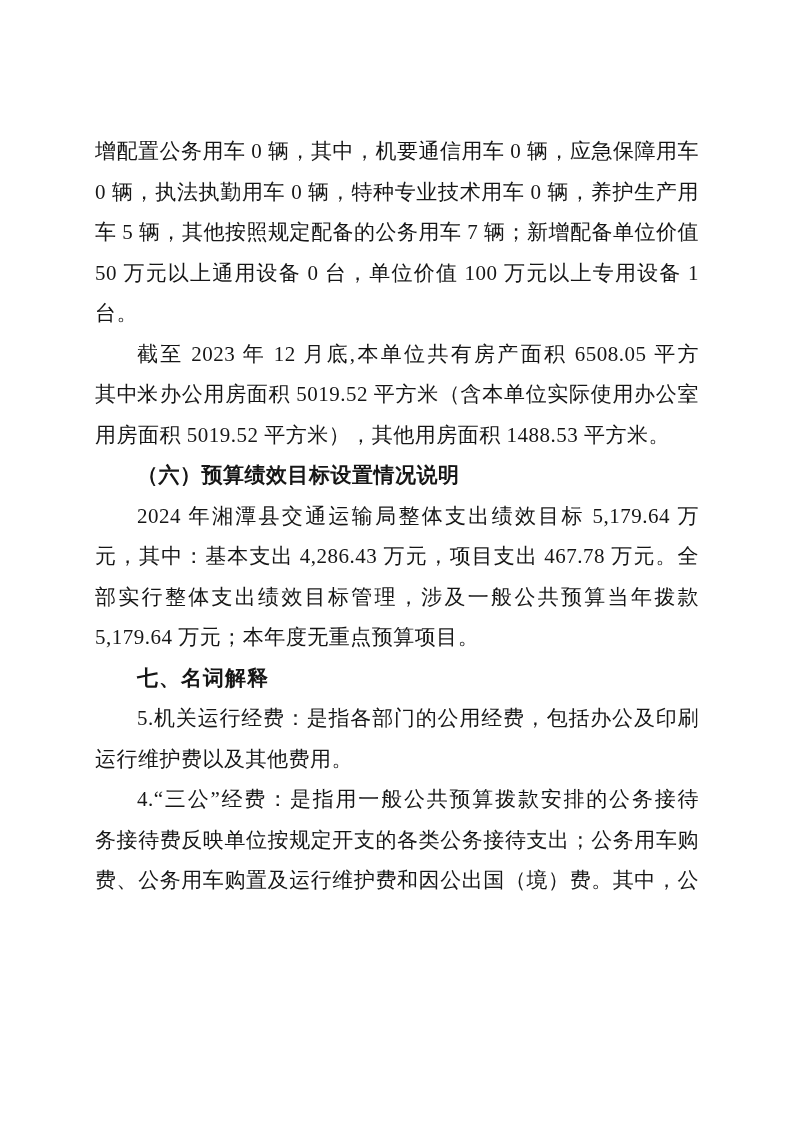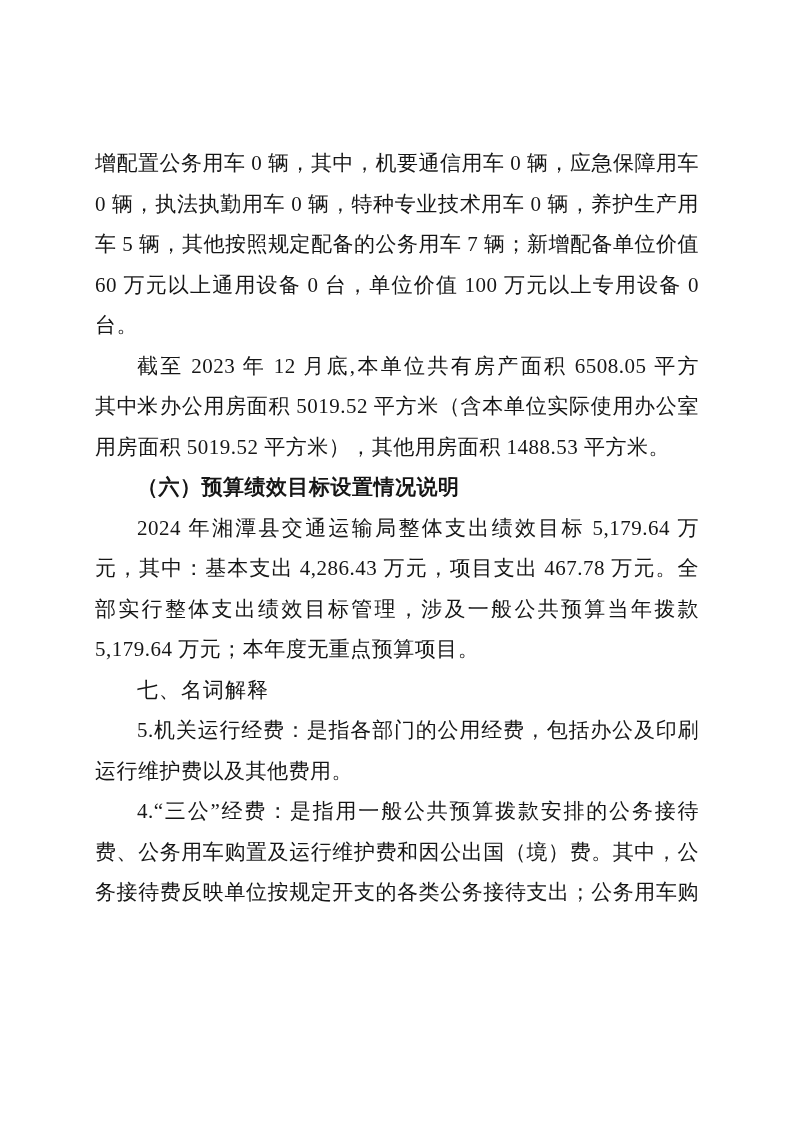--- a/index.html
+++ b/index.html
@@ -17,21 +17,21 @@
     width: 793px;
     height: 1122px;
     background: var(--page-bg);
     overflow: hidden;
     font-family: "Liberation Serif", "DejaVu Serif", serif;
     color: var(--text-color);
   }
   .content {
     position: absolute;
     left: 95px;
-    top: 143px;
+    top: 131px;
     width: 604px;
   }
   .line {
     font-size: 21px;
     line-height: 40.5px;
     height: 40.5px;
     letter-spacing: 0.5px;
   }
   
   .line.justify {
@@ -43,43 +43,43 @@
     text-align: left;
   }
   .line.indent {
     padding-left: 42px; 
   }
   .line.kaiti-bold {
     font-weight: bold;
     font-family: Liberation Sans, sans-serif;
   }
   .line.hei-bold {
-    font-weight: normal;
+    font-weight: bold;
     font-family: "Liberation Sans", "DejaVu Sans", sans-serif;
     letter-spacing: 1px;
   }
 </style>
 </head>
 <body>
 
 <div class="page">
   <div class="content" id="document-content">
       <div class="line justify">增配置公务用车 0 辆，其中，机要通信用车 0 辆，应急保障用车</div>
       <div class="line justify">0 辆，执法执勤用车 0 辆，特种专业技术用车 0 辆，养护生产用</div>
       <div class="line justify">车 5 辆，其他按照规定配备的公务用车 7 辆；新增配备单位价值</div>
-      <div class="line justify">60 万元以上通用设备 0 台，单位价值 100 万元以上专用设备 0</div>
+      <div class="line justify">50 万元以上通用设备 0 台，单位价值 100 万元以上专用设备 1</div>
       <div class="line left">台。</div>
       <div class="line indent justify">截至 2023 年 12 月底,本单位共有房产面积 6508.05 平方米，</div>
       <div class="line justify">其中：办公用房面积 5019.52 平方米（含本单位实际使用办公室</div>
       <div class="line left">用房面积 5019.52 平方米），其他用房面积 1488.53 平方米。</div>
       <div class="line kaiti-bold indent left">（六）预算绩效目标设置情况说明</div>
       <div class="line indent justify">2024 年湘潭县交通运输局整体支出绩效目标 5,179.64 万</div>
       <div class="line justify">元，其中：基本支出 4,286.43 万元，项目支出 467.78 万元。全</div>
       <div class="line justify">部实行整体支出绩效目标管理，涉及一般公共预算当年拨款</div>
       <div class="line left">5,179.64 万元；本年度无重点预算项目。</div>
       <div class="line hei-bold indent left">七、名词解释</div>
       <div class="line indent justify">5.机关运行经费：是指各部门的公用经费，包括办公及印刷</div>
       <div class="line left">运行维护费以及其他费用。</div>
       <div class="line indent justify">4.“三公”经费：是指用一般公共预算拨款安排的公务接待</div>
+      <div class="line justify">务接待费反映单位按规定开支的各类公务接待支出；公务用车购</div>
       <div class="line justify">费、公务用车购置及运行维护费和因公出国（境）费。其中，公</div>
-      <div class="line justify">务接待费反映单位按规定开支的各类公务接待支出；公务用车购</div>
     </div>
 </div>
 
 </body></html>

